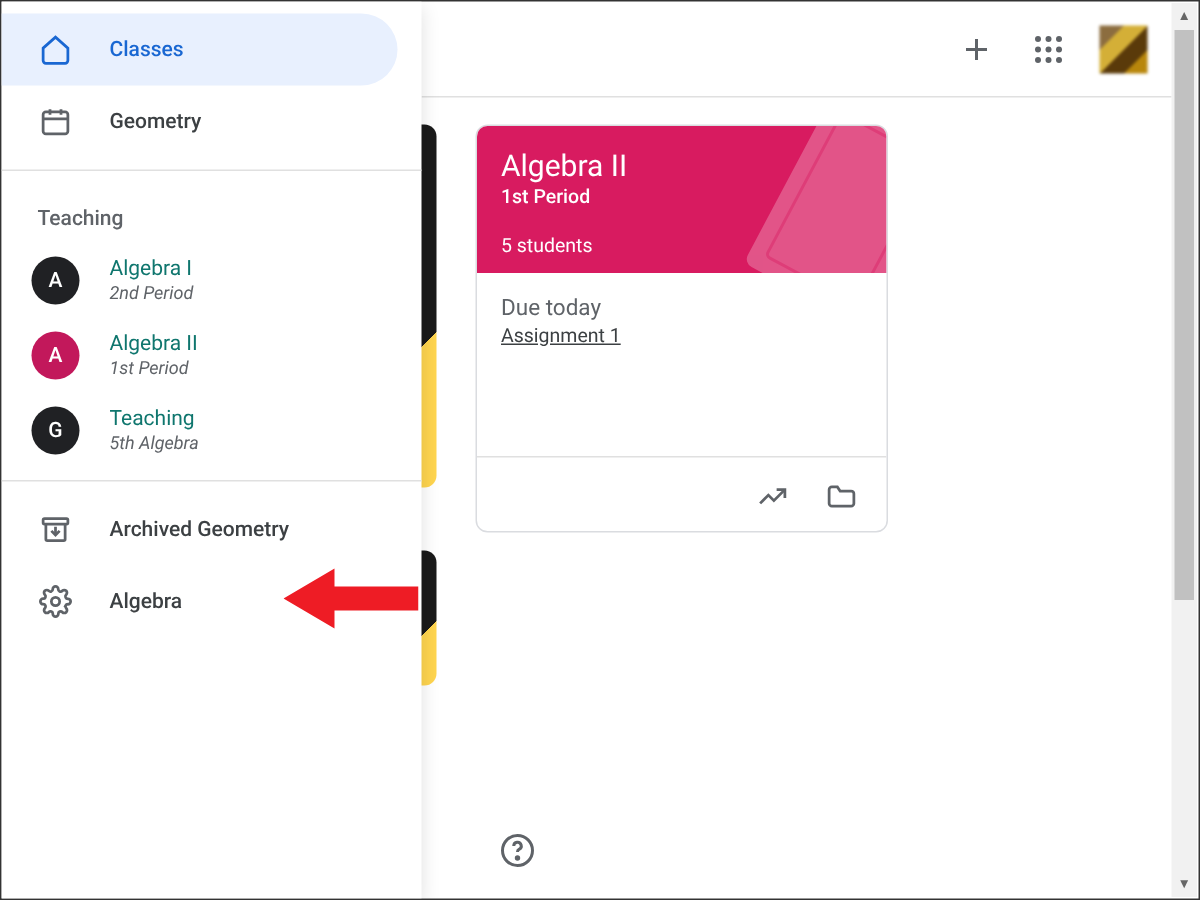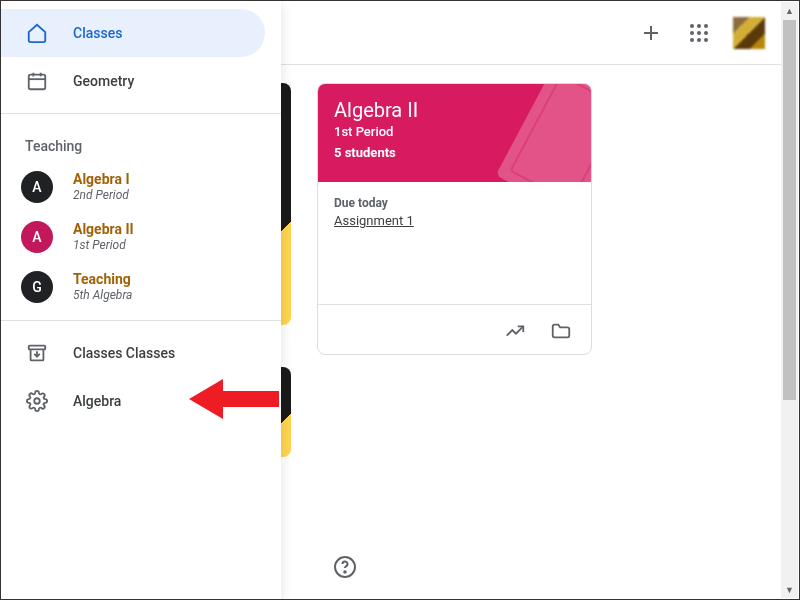--- a/index.html
+++ b/index.html
@@ -20,36 +20,36 @@
     .nav-item { display: flex; align-items: center; height: 48px; padding: 0 12px 0 24px; color: #3c4043; font-size: 14px; font-weight: 500; cursor: pointer; border-radius: 0 24px 24px 0; margin-right: 16px; gap: 24px; }
     .nav-item.active { background: #e8f0fe; color: #1967d2; }
     .nav-item .icon { width: 24px; height: 24px; display: flex; align-items: center; justify-content: center; color: #5f6368; flex-shrink: 0; }
     .nav-item.active .icon { color: #1967d2; }
     .nav-icon svg { width: 22px; height: 22px; }
     .nav-section-label { padding: 16px 24px 8px; color: #5f6368; font-size: 14px; font-weight: 500; }
     .nav-divider { border: none; border-top: 1px solid #e0e0e0; margin: 8px 0; }
     .class-avatar { width: 32px; height: 32px; border-radius: 50%; display: flex; align-items: center; justify-content: center; color: #fff; font-size: 14px; font-weight: 500; flex-shrink: 0; margin-left: -4px; margin-right: -4px; }
     .class-nav { height: 50px; }
     .class-nav .text { display: flex; flex-direction: column; line-height: 1.3; }
-    .class-nav .name { font-weight: 700; color: #a16207; }
+    .class-nav .name { font-weight: 400; color: #0f766e; }
     .class-nav .sub { font-size: 12px; color: #5f6368; font-weight: 400; font-style: italic; }
 
     .main { position: absolute; left: 280px; top: 64px; right: 18px; bottom: 1px; }
     .card-peek1 { position: absolute; left: -8px; top: 18px; width: 18px; height: 242px; background: linear-gradient(135deg, #1a1a1a 0%, #1a1a1a 60%, #ffd54f 60%, #ffd54f 100%); border-radius: 0 8px 8px 0; }
     .card-peek2 { position: absolute; left: -8px; top: 302px; width: 18px; height: 90px; background: linear-gradient(135deg, #1a1a1a 0%, #1a1a1a 60%, #ffd54f 60%, #ffd54f 100%); border-radius: 0 8px 8px 0; }
 
     .class-card { position: absolute; left: 36px; top: 18px; width: 275px; height: 272px; border: 1px solid #dadce0; border-radius: 8px; overflow: hidden; background: #fff; }
     .card-header { height: 98px; background: #d81b60; padding: 14px 16px; color: #fff; position: relative; overflow: hidden; }
     .card-header .deco { position: absolute; right: -20px; top: -10px; width: 90px; height: 130px; background: #fff; transform: rotate(28deg); border-radius: 6px; opacity: 0.25; }
     .card-header .deco::after { content: ''; position: absolute; inset: 10px; border: 2px solid rgba(216,27,96,0.4); border-radius: 4px; }
     .card-title { font-size: 20px; font-weight: 400; line-height: 1.2; }
     .card-sub { font-size: 13px; margin-top: 2px; font-weight: 500; }
-    .card-students { font-size: 13px; margin-top: 6px; font-weight: 700; }
+    .card-students { font-size: 13px; margin-top: 18px; font-weight: 400; }
     .card-body { padding: 14px 16px; height: 122px; }
-    .due-label { font-size: 12px; color: #5f6368; font-weight: bold; }
+    .due-label { font-size: 15px; color: #5f6368; }
     .due-item { font-size: 13px; color: #3c4043; margin-top: 3px; text-decoration: underline; }
     .card-footer { border-top: 1px solid #e0e0e0; height: 52px; display: flex; align-items: center; justify-content: flex-end; padding: 0 10px; gap: 6px; }
     .card-footer .ibtn { width: 40px; height: 40px; display: flex; align-items: center; justify-content: center; color: #5f6368; cursor: pointer; }
     .card-footer svg { width: 22px; height: 22px; }
 
     .help-btn { position: absolute; left: 324px; bottom: 12px; width: 40px; height: 40px; display: flex; align-items: center; justify-content: center; color: #5f6368; cursor: pointer; z-index: 5; }
     .help-btn svg { width: 24px; height: 24px; }
 
     .arrow { position: absolute; left: 188px; top: 376px; z-index: 20; pointer-events: none; }
   </style>
@@ -160,21 +160,21 @@
     <hr class="nav-divider">
     <div class="nav-item">
       <span class="icon nav-icon">
         <svg viewBox="0 0 24 24" fill="none" stroke="currentColor" stroke-width="2">
             <rect x="3" y="4" width="18" height="4" rx="1"></rect>
             <path d="M5 8v11a1 1 0 0 0 1 1h12a1 1 0 0 0 1-1V8"></path>
             <polyline points="9 13 12 16 15 13"></polyline>
             <line x1="12" y1="10" x2="12" y2="16"></line>
           </svg>
       </span>
-      <span>Classes Classes</span>
+      <span>Archived Geometry</span>
     </div>
     <div class="nav-item">
       <span class="icon nav-icon">
         <svg viewBox="0 0 24 24" fill="none" stroke="currentColor" stroke-width="2">
             <circle cx="12" cy="12" r="3"></circle>
             <path d="M19.4 15a1.7 1.7 0 0 0 .34 1.87l.06.06a2 2 0 1 1-2.83 2.83l-.06-.06a1.7 1.7 0 0 0-1.87-.34 1.7 1.7 0 0 0-1 1.56V21a2 2 0 1 1-4 0v-.09a1.7 1.7 0 0 0-1-1.56 1.7 1.7 0 0 0-1.87.34l-.06.06a2 2 0 1 1-2.83-2.83l.06-.06a1.7 1.7 0 0 0 .34-1.87 1.7 1.7 0 0 0-1.56-1H3a2 2 0 1 1 0-4h.09a1.7 1.7 0 0 0 1.56-1 1.7 1.7 0 0 0-.34-1.87l-.06-.06a2 2 0 1 1 2.83-2.83l.06.06a1.7 1.7 0 0 0 1.87.34H9a1.7 1.7 0 0 0 1-1.56V3a2 2 0 1 1 4 0v.09a1.7 1.7 0 0 0 1 1.56 1.7 1.7 0 0 0 1.87-.34l.06-.06a2 2 0 1 1 2.83 2.83l-.06.06a1.7 1.7 0 0 0-.34 1.87V9a1.7 1.7 0 0 0 1.56 1H21a2 2 0 1 1 0 4h-.09a1.7 1.7 0 0 0-1.56 1z"></path>
           </svg>
       </span>
       <span>Algebra</span>
     </div>

